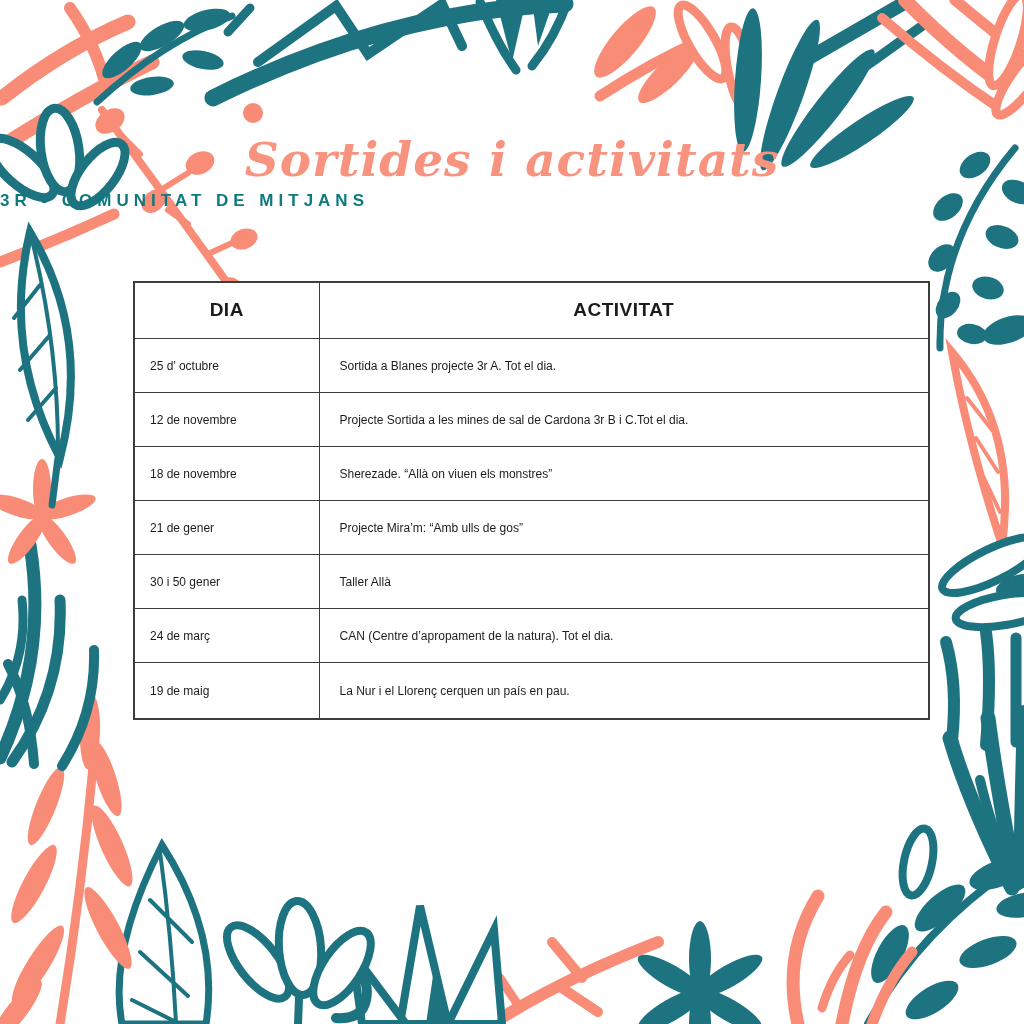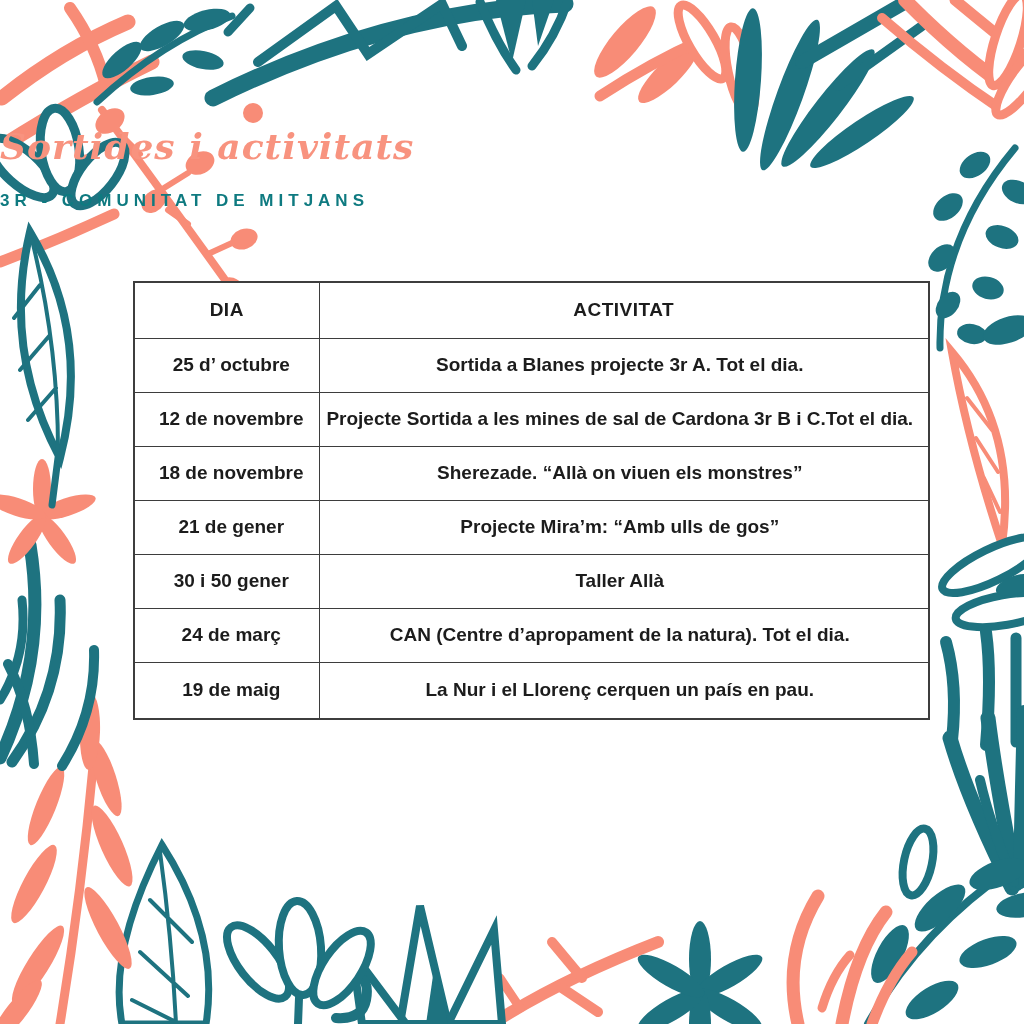--- a/index.html
+++ b/index.html
@@ -12,44 +12,44 @@
           font-family:"Liberation Sans",sans-serif;}
   .deco{position:absolute;inset:0;z-index:1;}
   .tfill{fill:var(--teal);stroke:none;}
   .cfill{fill:var(--coral);stroke:none;}
   .tstroke{stroke:var(--teal);fill:none;stroke-linecap:round;}
   .cstroke{stroke:var(--coral);fill:none;stroke-linecap:round;}
   .toutline{stroke:var(--teal);fill:#fff;stroke-linecap:round;}
   .coutline{stroke:var(--coral);fill:#fff;stroke-linecap:round;}
 
   .page-title{
-    position:absolute;z-index:2;left:0;right:0;top:103px;
+    position:absolute;z-index:2;left:0;right:0;top:103px;text-align:center;
     font-family:"DejaVu Serif","Liberation Serif",serif;font-style:italic;
-    font-size:36px;line-height:1.1;color:var(--title);letter-spacing:1px;
+    font-size:47px;line-height:1.1;color:var(--title);letter-spacing:1px;
   }
   .page-subtitle{
     position:absolute;z-index:2;left:0;right:0;top:191px;text-align:left;
     font-size:17px;font-weight:bold;letter-spacing:5px;color:var(--subtitle);
   }
   table.activities{
     position:absolute;z-index:2;left:133px;top:281px;width:797px;
     border-collapse:collapse;table-layout:fixed;background:#fff;
     border:2px solid var(--border);
   }
   table.activities col.c-dia{width:185px;}
   table.activities th, table.activities td{
     border:1.5px solid var(--border);
     color:var(--text);vertical-align:middle;line-height:1.5;margin-top:44px;
   }
   table.activities th{
     height:53px;font-size:19px;font-weight:bold;text-align:center;letter-spacing:0.5px;
   }
-  table.activities td{height:53px;font-size:19px;font-weight:700;text-align:center;}
+  table.activities td{height:53px;font-size:12px;font-weight:400;}
   td.dia{padding:0 6px 0 15px;}
-  td.act{padding:0 8px 0 0;}
+  td.act{padding:0 8px 0 20px;}
   tr.tall td{height:61px;}
   tr.last td{height:55px;}
 </style>
 </head>
 <body>
 
 <div class="canvas">
 
   <svg class="deco" width="1024" height="1024" viewBox="0 0 1024 1024" aria-hidden="true">
 

